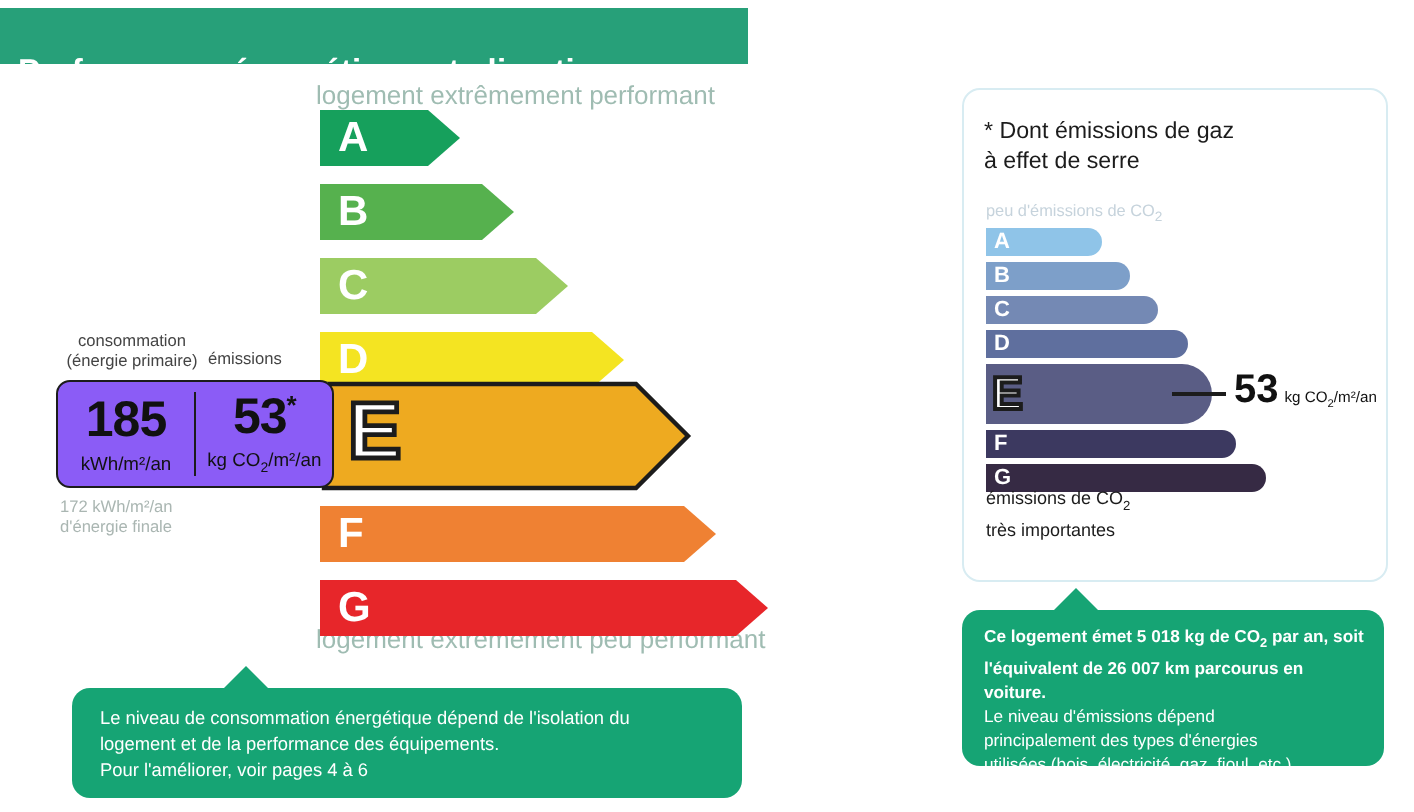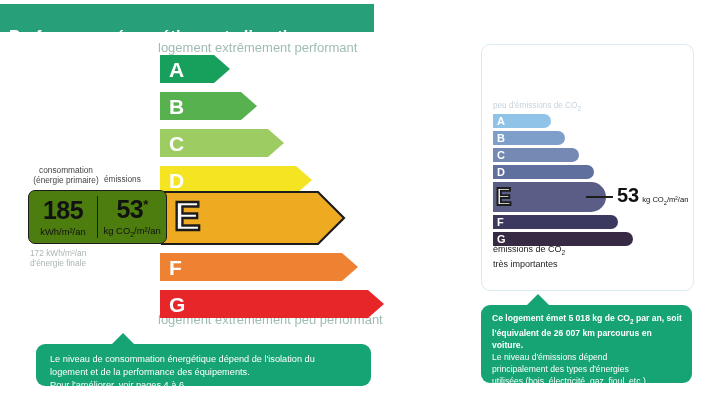--- a/index.html
+++ b/index.html
@@ -44,21 +44,21 @@
   .e-letter-box{
     position:absolute;left:14px;top:50%;transform:translateY(-50%);
     font-size:40px;font-weight:bold;color:#ffffff;
     -webkit-text-stroke:2.4px #1c1c1c;
     line-height:1;
   }
 
   
   .valuebox{
     position:absolute;left:28px;top:190px;width:137px;height:52px;
-    background:#4d7c0f;border:1.6px solid #1c1c1c;border-radius:7px;
+    background:#8b5cf6;border:1.6px solid #1c1c1c;border-radius:7px;
     z-index:6;display:flex;
   }
   .valuebox .cell{
     flex:1;display:flex;flex-direction:column;align-items:center;justify-content:center;
     position:relative;
   }
   .valuebox .cell.first{flex:0 0 68px;}
   .valuebox .divider{
     width:1.3px;background:#1c1c1c;margin:5px 0;
   }
@@ -128,21 +128,21 @@
 
   
   .callout{
     position:absolute;background:#16a474;border-radius:9px;color:#ffffff;
   }
   .callout .ptr{
     position:absolute;top:-11px;width:0;height:0;
     border-left:11px solid transparent;border-right:11px solid transparent;
     border-bottom:11px solid #16a474;
   }
-  .callout-left{left:36px;top:344px;width:335px;height:42px;}
+  .callout-left{left:36px;top:344px;width:335px;height:55px;}
   .callout-left .ptr{left:76px;}
   .callout-left .txt{
     padding:9px 12px 0 14px;font-size:9.2px;line-height:1.42;
   }
   .callout-right{left:481px;top:305px;width:211px;height:78px;}
   .callout-right .ptr{left:46px;}
   .callout-right .txt{
     padding:7px 10px 0 11px;font-size:8.6px;line-height:1.4;
   }
   .callout-right .bold{font-weight:bold;}
@@ -244,20 +244,24 @@
       </div>
     </div>
   </div>
 
   <div class="final-energy">
     <span>172 kWh/m²/an</span><br>
     <span>d'énergie finale</span>
   </div>
 
   <div class="ges-panel">
+    <div class="ges-title">
+      <span>* Dont émissions de gaz</span><br>
+      <span>à effet de serre</span>
+    </div>
     <div class="ges-cap">
       <span>peu d'émissions de CO</span><sub>2</sub>
     </div>
 
     <div id="gbars-host">
         <div class="gbar" style="top: 69px; width: 58px; background: rgb(143, 196, 232);">
           <span class="gl">A</span>
         </div>
         <div class="gbar" style="top: 86px; width: 72px; background: rgb(125, 159, 201);">
           <span class="gl">B</span>

